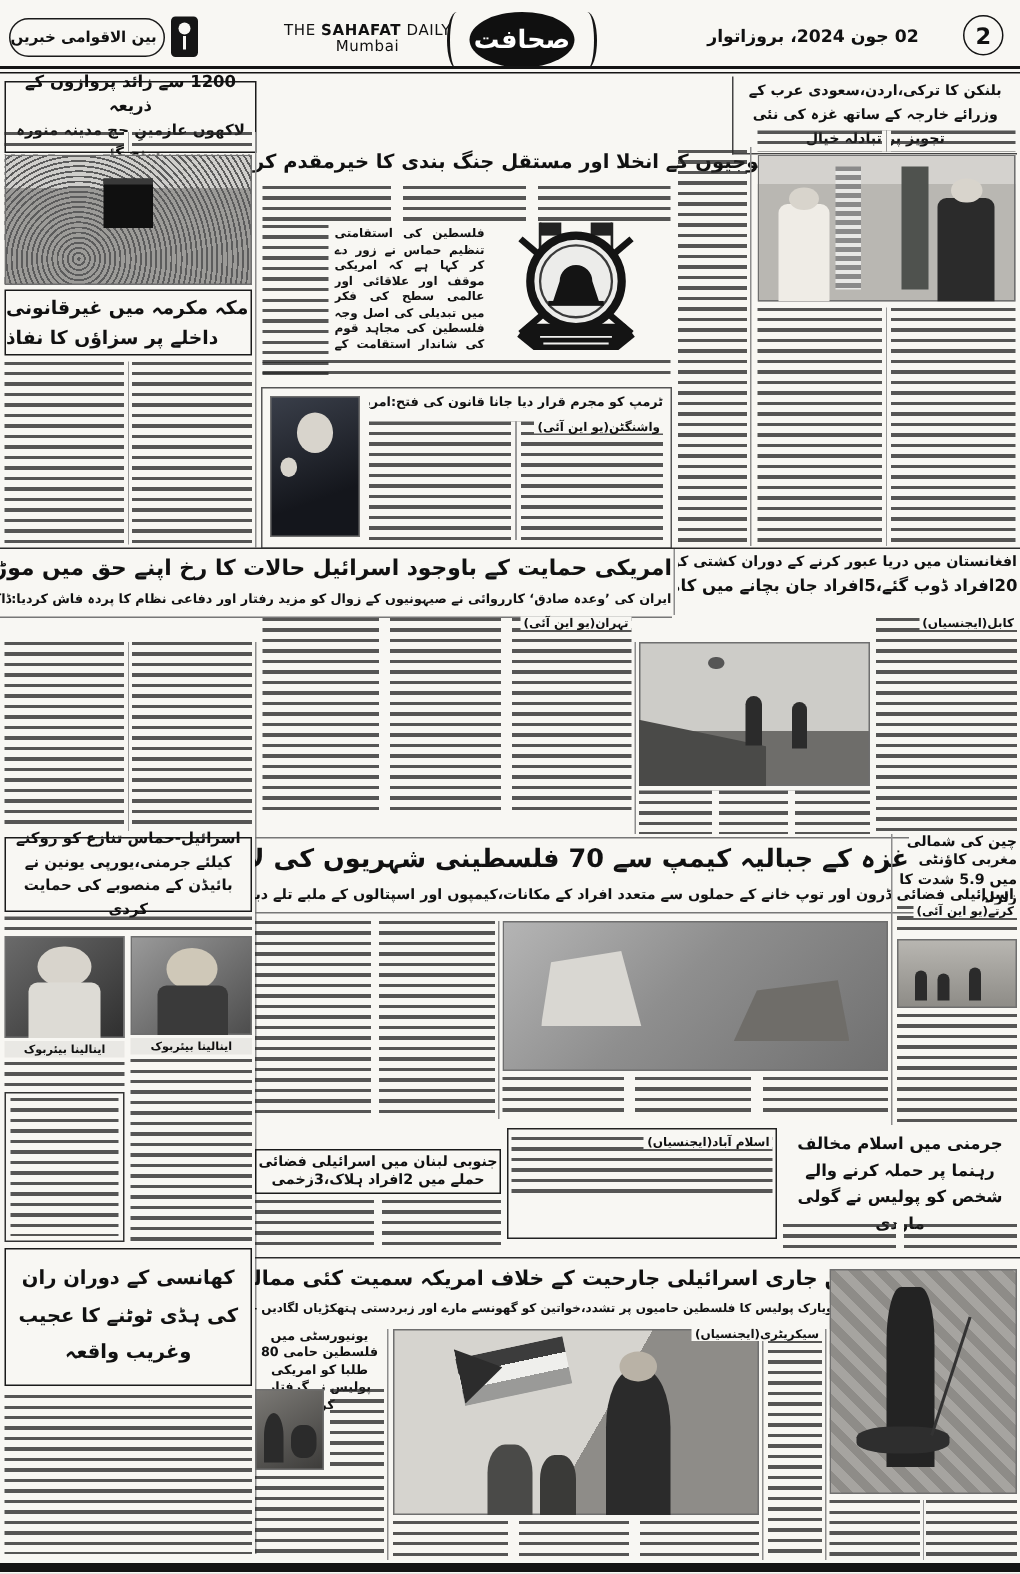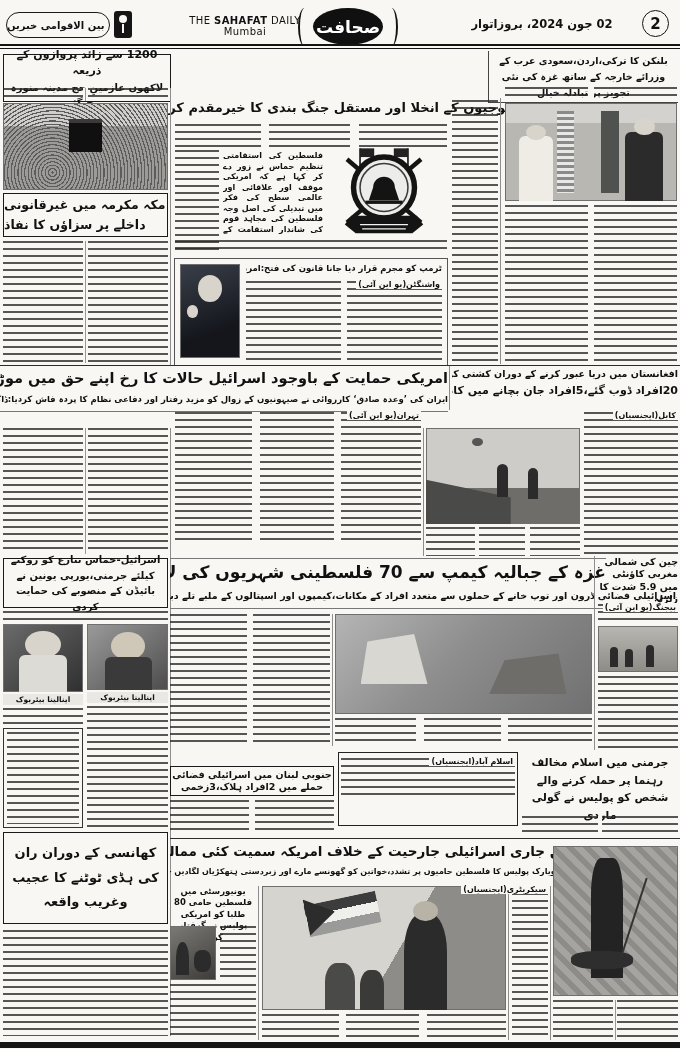--- a/index.html
+++ b/index.html
@@ -184,21 +184,21 @@
         linear-gradient(#bdbbb7,#87858
 1)">
     <div style="position:absolute;left:10%;top:20%;width:26%;height:50%;background:#d9d7d2;clip-path:polygon(0 100%,100% 100%,80% 0,10% 15%)"></div>
     <div style="position:absolute;left:60%;top:35%;width:30%;height:45%;background:#6f6d69;clip-path:polygon(0 100%,100% 100%,90% 10%,20% 25%)"></div>
   </div>
   <div class="a fill cols3" style="left:335px;top:718px;width:257px;height:28px"></div>
 
   <div class="a vr" style="left:594px;top:556px;height:194px"></div>
   <div class="a" style="left:598px;top:556px;width:80px;height:46px;font-size:9.5px;font-weight:bold;line-height:1.3">چین کی شمالی مغربی کاؤنٹی میں 5.9 شدت کا زلزلہ</div>
   <div class="a fill" style="left:598px;top:604px;width:80px;height:20px">
-    <span class="dl">بیجنگ(یو این آئی)</span>
+    <span class="dl">کرتے(یو این آئی)</span>
   </div>
   <div class="a photo" style="left:598px;top:626px;width:80px;height:46px;background:linear-gradient(#b9b7b2,#8d8b86)">
     <div class="figure" style="left:15%;top:45%;width:10%;height:45%"></div>
     <div class="figure" style="left:34%;top:50%;width:10%;height:40%"></div>
     <div class="figure" style="left:60%;top:42%;width:10%;height:48%"></div>
   </div>
   <div class="a fill" style="left:598px;top:676px;width:80px;height:72px"></div>
 
   <div class="a" style="left:338px;top:752px;width:180px;height:74px;border:1px solid #222;padding:2px;box-sizing:border-box">
     <div class="fill" style="position:relative;height:40px;margin-top:3px">

